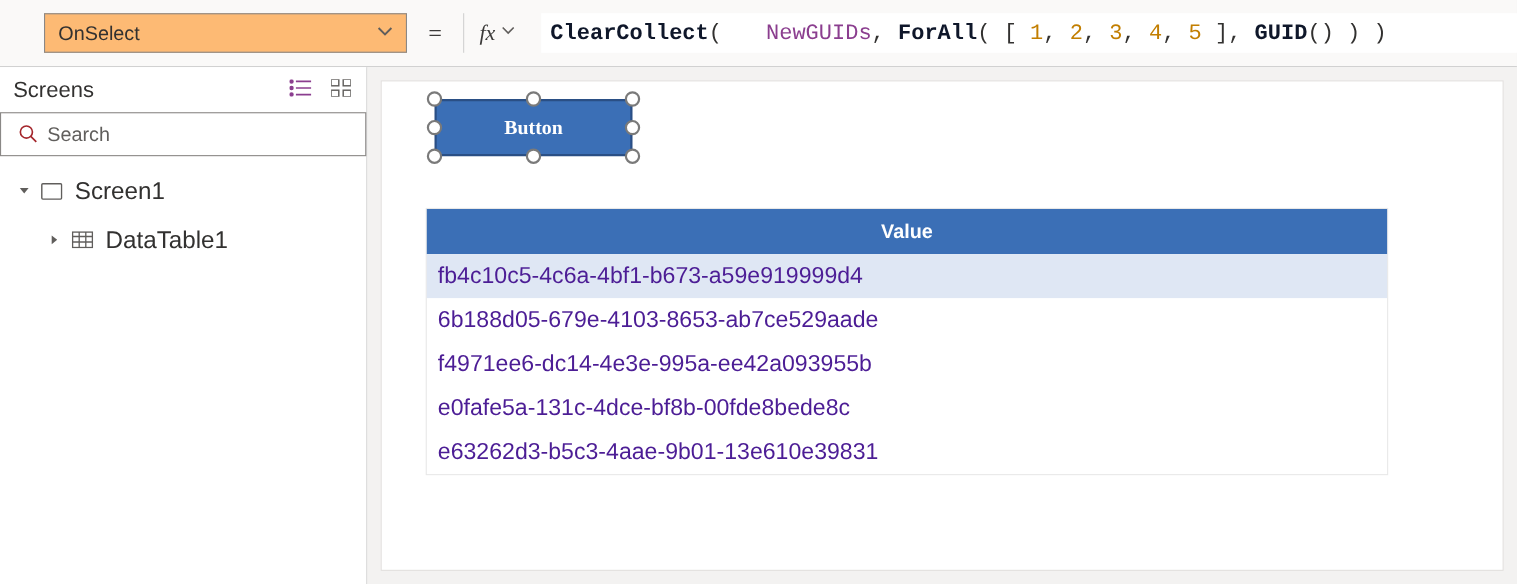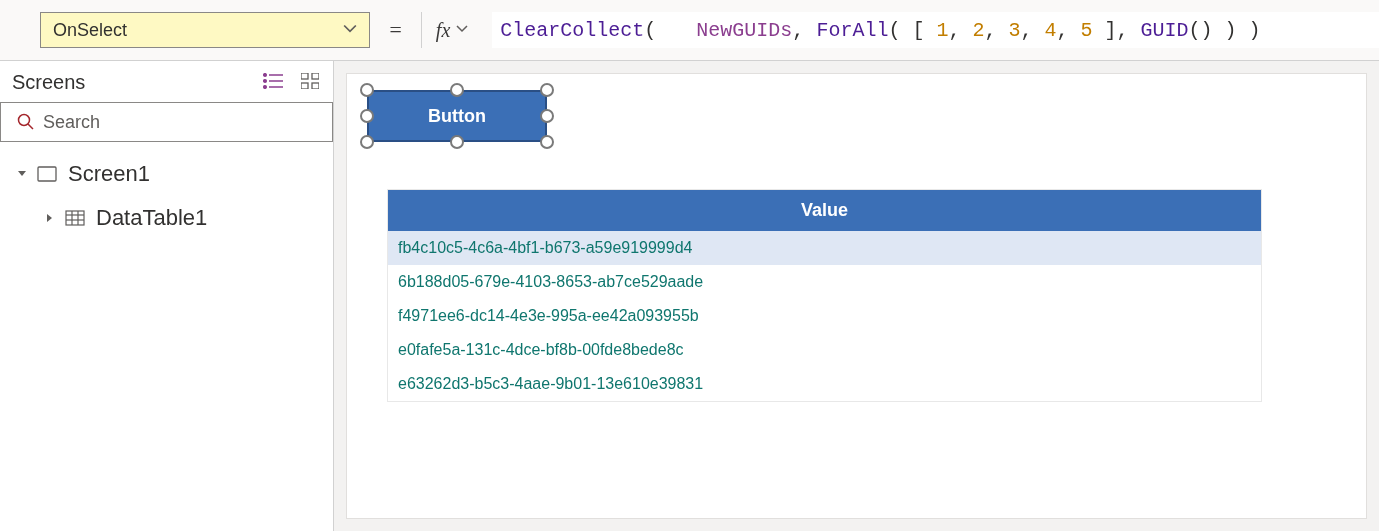--- a/index.html
+++ b/index.html
@@ -1,28 +1,28 @@
 <!DOCTYPE html>
 <html><head>
 <meta charset="utf-8">
 <style>
   * { box-sizing: border-box; margin: 0; padding: 0; }
   html, body { width: 1379px; height: 531px; font-family: "Segoe UI", Arial, sans-serif; background: #f3f2f1; overflow: hidden; }
   body { display: flex; flex-direction: column; }
 
   
   .formula-row { display: flex; align-items: stretch; gap: 10px; padding: 12px 0 12px 40px; border-bottom: 1px solid #d1d1d1; background: #faf9f8; }
-  .prop-select { position: relative; width: 330px; height: 36px; background: #fef9c3; border: 1px solid #8a8886; display: flex; align-items: center; padding: 0 12px; font-size: 18px; color: #323130; }
+  .prop-select { position: relative; width: 330px; height: 36px; background: #fdba74; border: 1px solid #8a8886; display: flex; align-items: center; padding: 0 12px; font-size: 18px; color: #323130; }
   .prop-select .chev { margin-left: auto; }
   .eq { display:flex; align-items:center; padding: 0 8px; font-size: 22px; font-family: "Times New Roman", serif; font-style: italic; color:#3b3a39; }
   .fx-box { display:flex; align-items:center; gap:6px; height:36px; padding:0 14px; border-left:1px solid #d1d1d1; }
   .fx { font-style: italic; font-size: 20px; font-family: "Times New Roman", serif; color:#3b3a39; }
   .fx-chev svg { width:12px; height:12px; }
   .formula-text { flex:1; display:flex; align-items:center; height:36px; background:#fff; font-family: Consolas, "Courier New", monospace; font-size: 20px; white-space: pre; padding: 0 8px; color:#323130; overflow:hidden; }
-  .tok-fn { color:#4c1d95; }
+  .tok-fn { color:#0f172a;font-weight:bold; }
   .tok-id { color:#8b3e8f;margin-left:28px; }
   .tok-num { color:#c27e00; }
   .tok-punc { color:#323130; }
 
   
   .main { flex:1; display:flex; min-height:0; }
 
   
   .left { width:334px; background:#fff; border-right:1px solid #d1d1d1; display:flex; flex-direction:column; }
   .left-head { display:flex; align-items:center; padding:10px 14px 8px 12px; color:#323130; font-size:20px; }
@@ -36,31 +36,31 @@
   .tree-caret { width:16px; display:flex; justify-content:center; margin-right:6px; }
   .tree-icon { width:22px; display:flex; justify-content:center; align-items:center; margin-right:10px; }
   .tree-indent-1 { padding-left: 42px; }
   .tree-indent-2 { padding-left: 70px; }
 
   
   .canvas { flex:1; position:relative; background:#f3f2f1; }
   .stage { position:absolute; inset:12px 12px 12px 12px; background:#fff; border:1px solid #e1dfdd; }
   
   
-  .sel-wrap { position:absolute; left:20px; top:16px; width:180px; height:52px; }
+  .sel-wrap { position:absolute; left:48px; top:16px; width:180px; height:52px;font-family:Liberation Serif, serif; }
   .handle { position:absolute; width:14px; height:14px; border:2px solid #7a7a7a; background:#fff; border-radius:50%; }
   .h-tl{ left:-7px; top:-7px;} .h-tm{ left:calc(50% - 7px); top:-7px;} .h-tr{ right:-7px; top:-7px;}
   .h-ml{ left:-7px; top:calc(50% - 7px);} .h-mr{ right:-7px; top:calc(50% - 7px);}
   .h-bl{ left:-7px; bottom:-7px;} .h-bm{ left:calc(50% - 7px); bottom:-7px;} .h-br{ right:-7px; bottom:-7px;}
   .pa-button { width:100%; height:100%; background:#3b6fb6; border:2px solid #2a4f85; color:#fff; font-size:18px; font-weight:600; display:flex; align-items:center; justify-content:center; border-radius:4px; }
 
   
   .datatable { position:absolute; left:40px; top:115px; right:104px; border:1px solid #e8e8e8;}
   .dt-head { background:#3b6fb6; color:#fff; text-align:center; font-size:18px; font-weight:600; padding:10px 0; }
-  .dt-row { padding:8px 10px; font-size:16px; color:#0f766e; }
+  .dt-row { padding:8px 10px; font-size:21px; color:#4c1d95; }
   .dt-row.sel { background:#dfe7f4; }
   .dt-row + .dt-row { border-top:0; }
   
   .chev-down { width:14px; height:14px; }
 </style>
 </head>
 <body>
 
 <div class="formula-row">
   <div class="prop-select">

